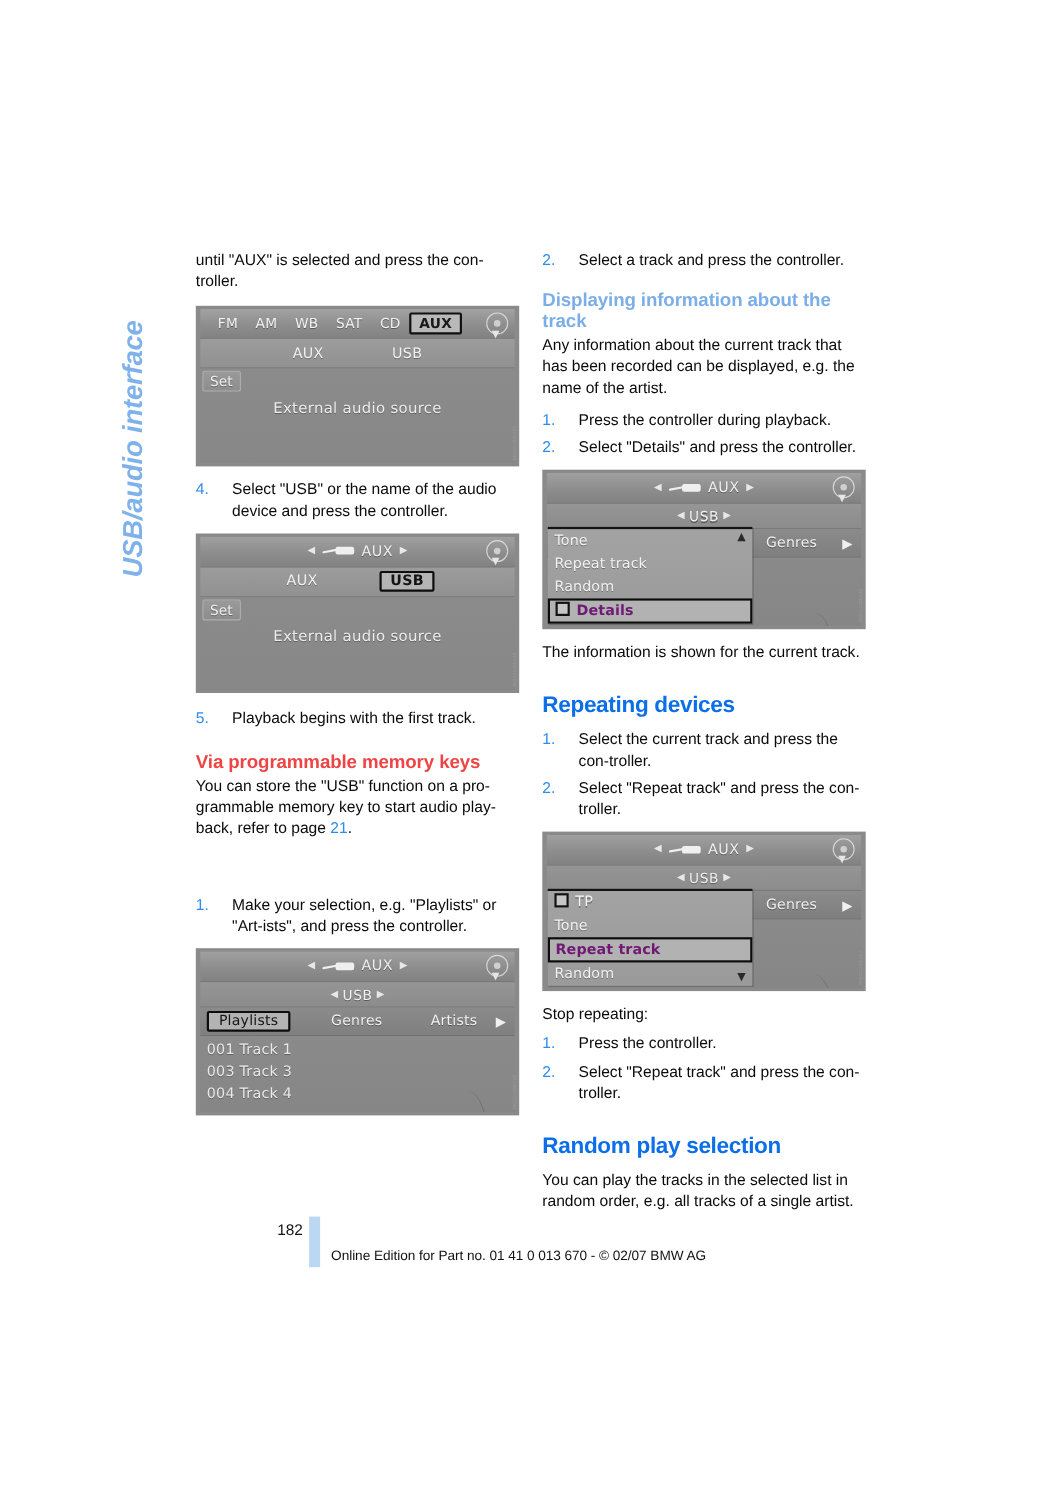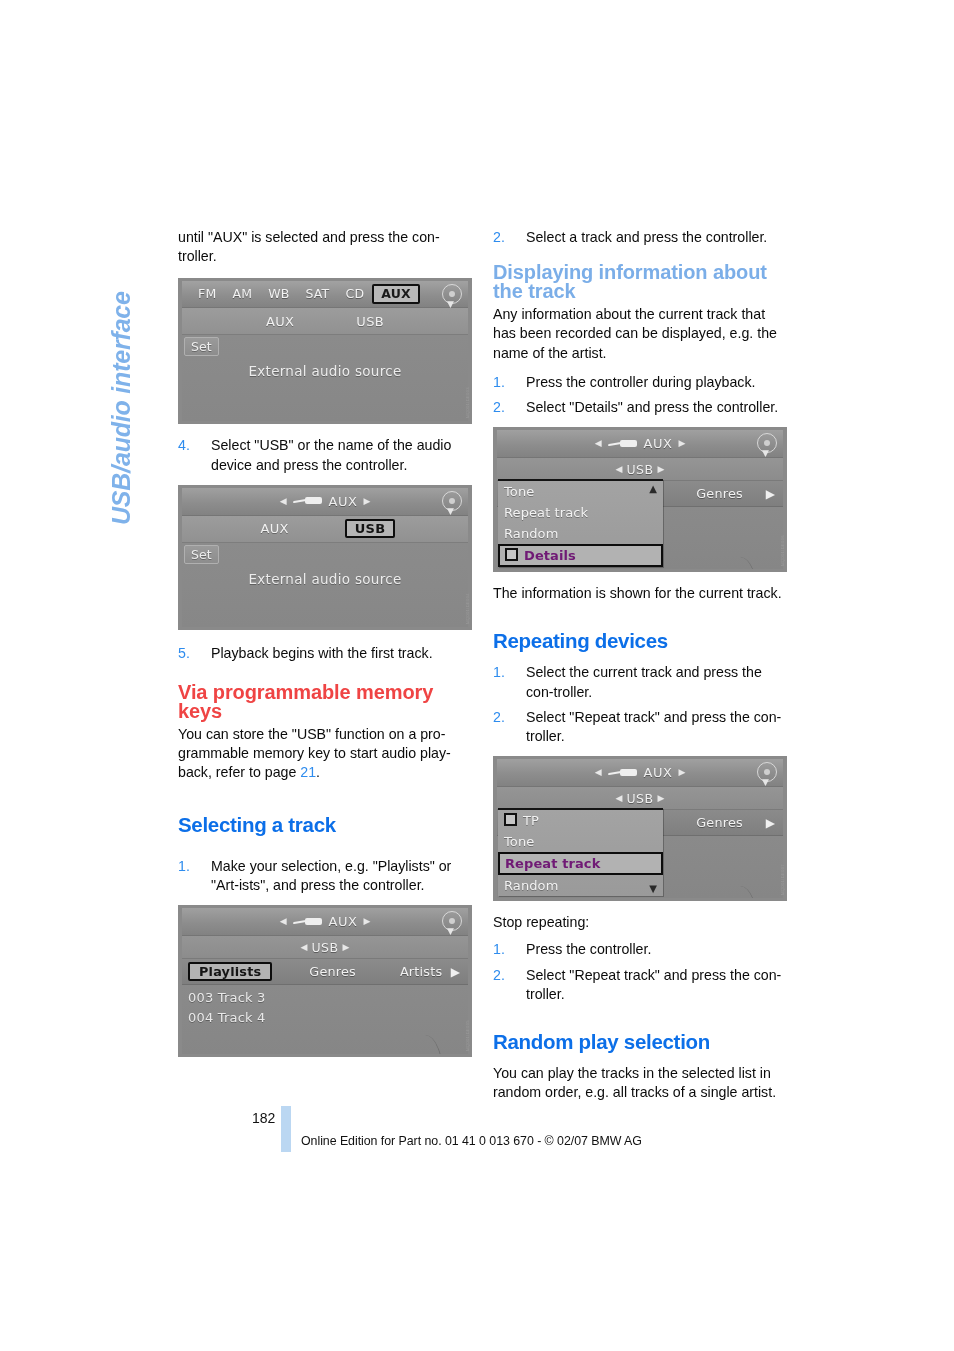--- a/index.html
+++ b/index.html
@@ -57,21 +57,21 @@
 
   .h1 {
     font-size: 20.5px;
     font-weight: bold;
     color: #0C6FE8;
     line-height: 24px;
     margin: 0;
     letter-spacing: -0.3px;
   }
   .h2 {
-    font-size: 20px;
+    font-size: 17px;
     font-weight: bold;
     color: #7BAEE8;
     line-height: 19px;
     margin: 0;
     letter-spacing: -0.1px;
   }
   .h2.dark {
     color: #ef4444;
   }
 
@@ -290,21 +290,21 @@
     color: #f1f1f1;
     text-shadow: 0 1px 0 rgba(0,0,0,.35);
     padding: 1px 7px;
     letter-spacing: .2px;
   }
   .cat.sel {
     color: #151515;
     background: #b3b3b3;
     border: 2px solid #0d0d0d;
     border-radius: 2px;
-    font-weight: bold;
+    font-weight: normal;
     text-shadow: none;
     padding: 0 9px;
   }
   .cat-pos-1 { margin-left: 6px; }
   .cat-pos-2 { margin-left: 30px; }
   .cat-pos-3 { margin-left: 30px; }
   .cat-arrow {
     position: absolute;
     right: 8px;
     font-size: 12px;
@@ -354,21 +354,21 @@
     color: #ececec;
     text-shadow: 0 1px 0 rgba(0,0,0,.3);
     letter-spacing: .3px;
   }
 
   
   .popup {
     position: absolute;
     left: 1px;
     top: 49px;
-    width: 165px;
+    width: 186px;
     background: linear-gradient(180deg,#a3a3a3 0%, #9a9a9a 100%);
     border-top: 2px solid #141414;
     box-shadow: 1px 1px 0 rgba(0,0,0,.25);
     z-index: 5;
   }
   .popup.tall { top: 49px; }
   .menu-item {
     position: relative;
     font-size: 13px;
     line-height: 19px;
@@ -549,21 +549,20 @@
   </div>
 
   <div class="sp-20"></div>
 
   <div class="h2 dark">Via programmable memory keys</div>
   <div class="sp-4"></div>
   <div class="para"><span>You can store the "USB" function on a pro-grammable memory key to start audio play-back, refer to page </span><span class="pagelink">21</span><span>.</span></div>
 
   <div class="sp-30"></div>
 
-  <div class="h1">Selecting a track</div>
   <div class="sp-10"></div>
 
   <div class="sp-10"></div>
 
   <div class="step">
     <span class="step-num">1.</span>
     <span>Make your selection, e.g. "Playlists" or "Art-ists", and press the controller.</span>
   </div>
 
   <div class="sp-10"></div>
@@ -586,20 +585,21 @@
         <span class="aux-label">USB</span>
         <span class="tri-r">▶</span>
       </div>
       <div class="row-cats">
         <span class="cat sel cat-pos-1">Playlists</span>
         <span class="cat cat-pos-2">Genres</span>
         <span class="cat cat-pos-3">Artists</span>
         <span class="cat-arrow">▶</span>
       </div>
       <div class="list-body">
+        <div class="track">001 Track 1</div>
         <div class="track">003 Track 3</div>
         <div class="track">004 Track 4</div>
         <div class="curve"></div>
       </div>
     </div>
     <div class="fig-code">MQ001IDE095</div>
   </div>
 
 </div>
 

